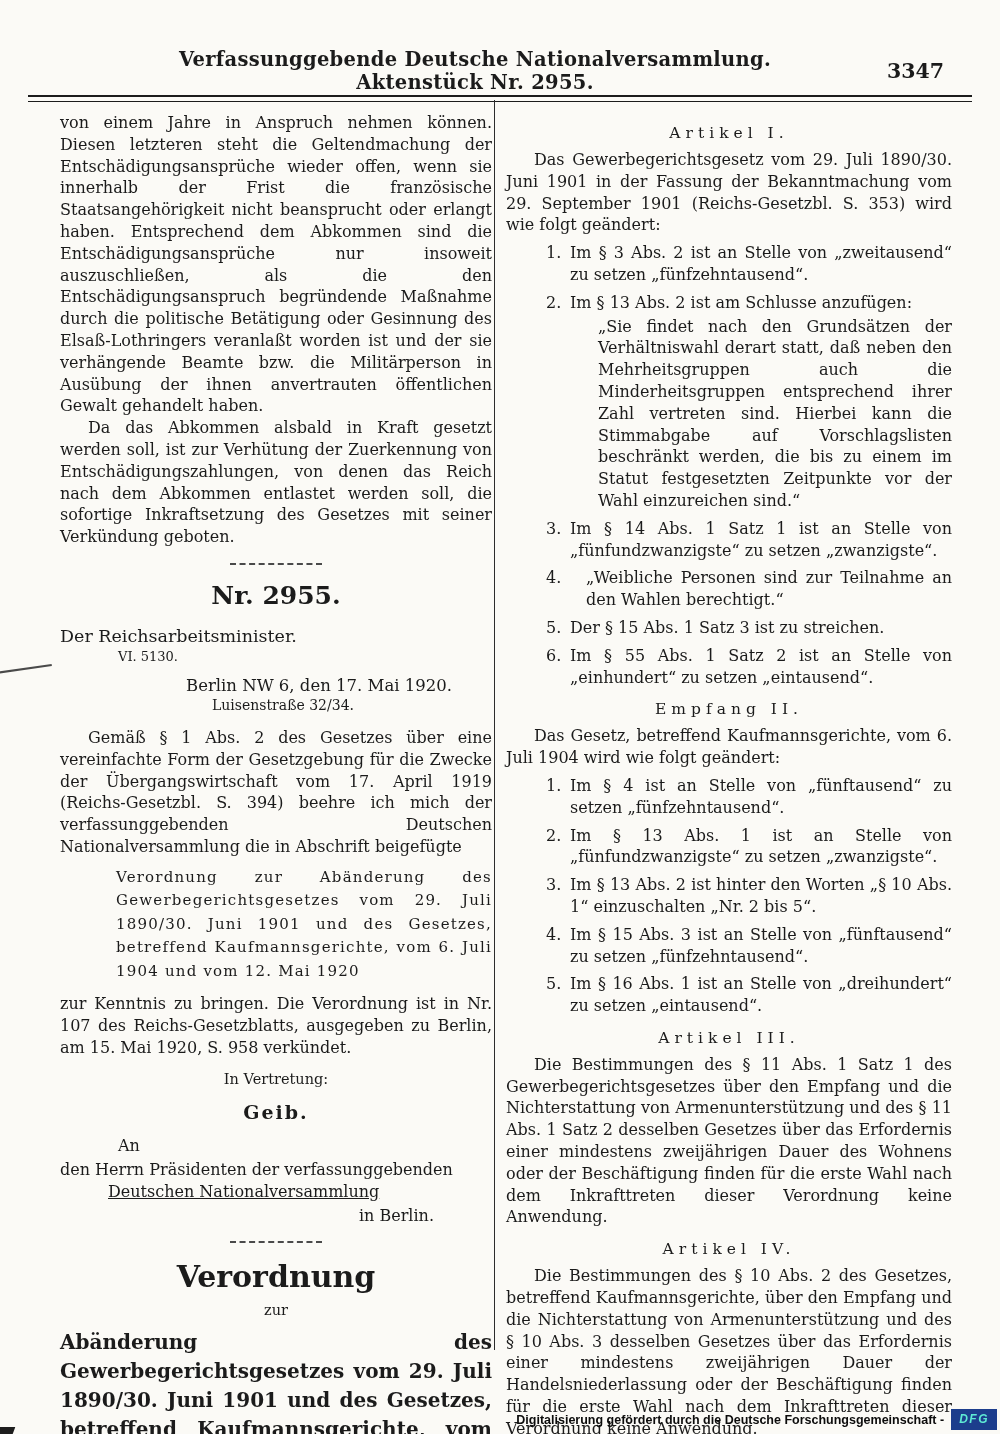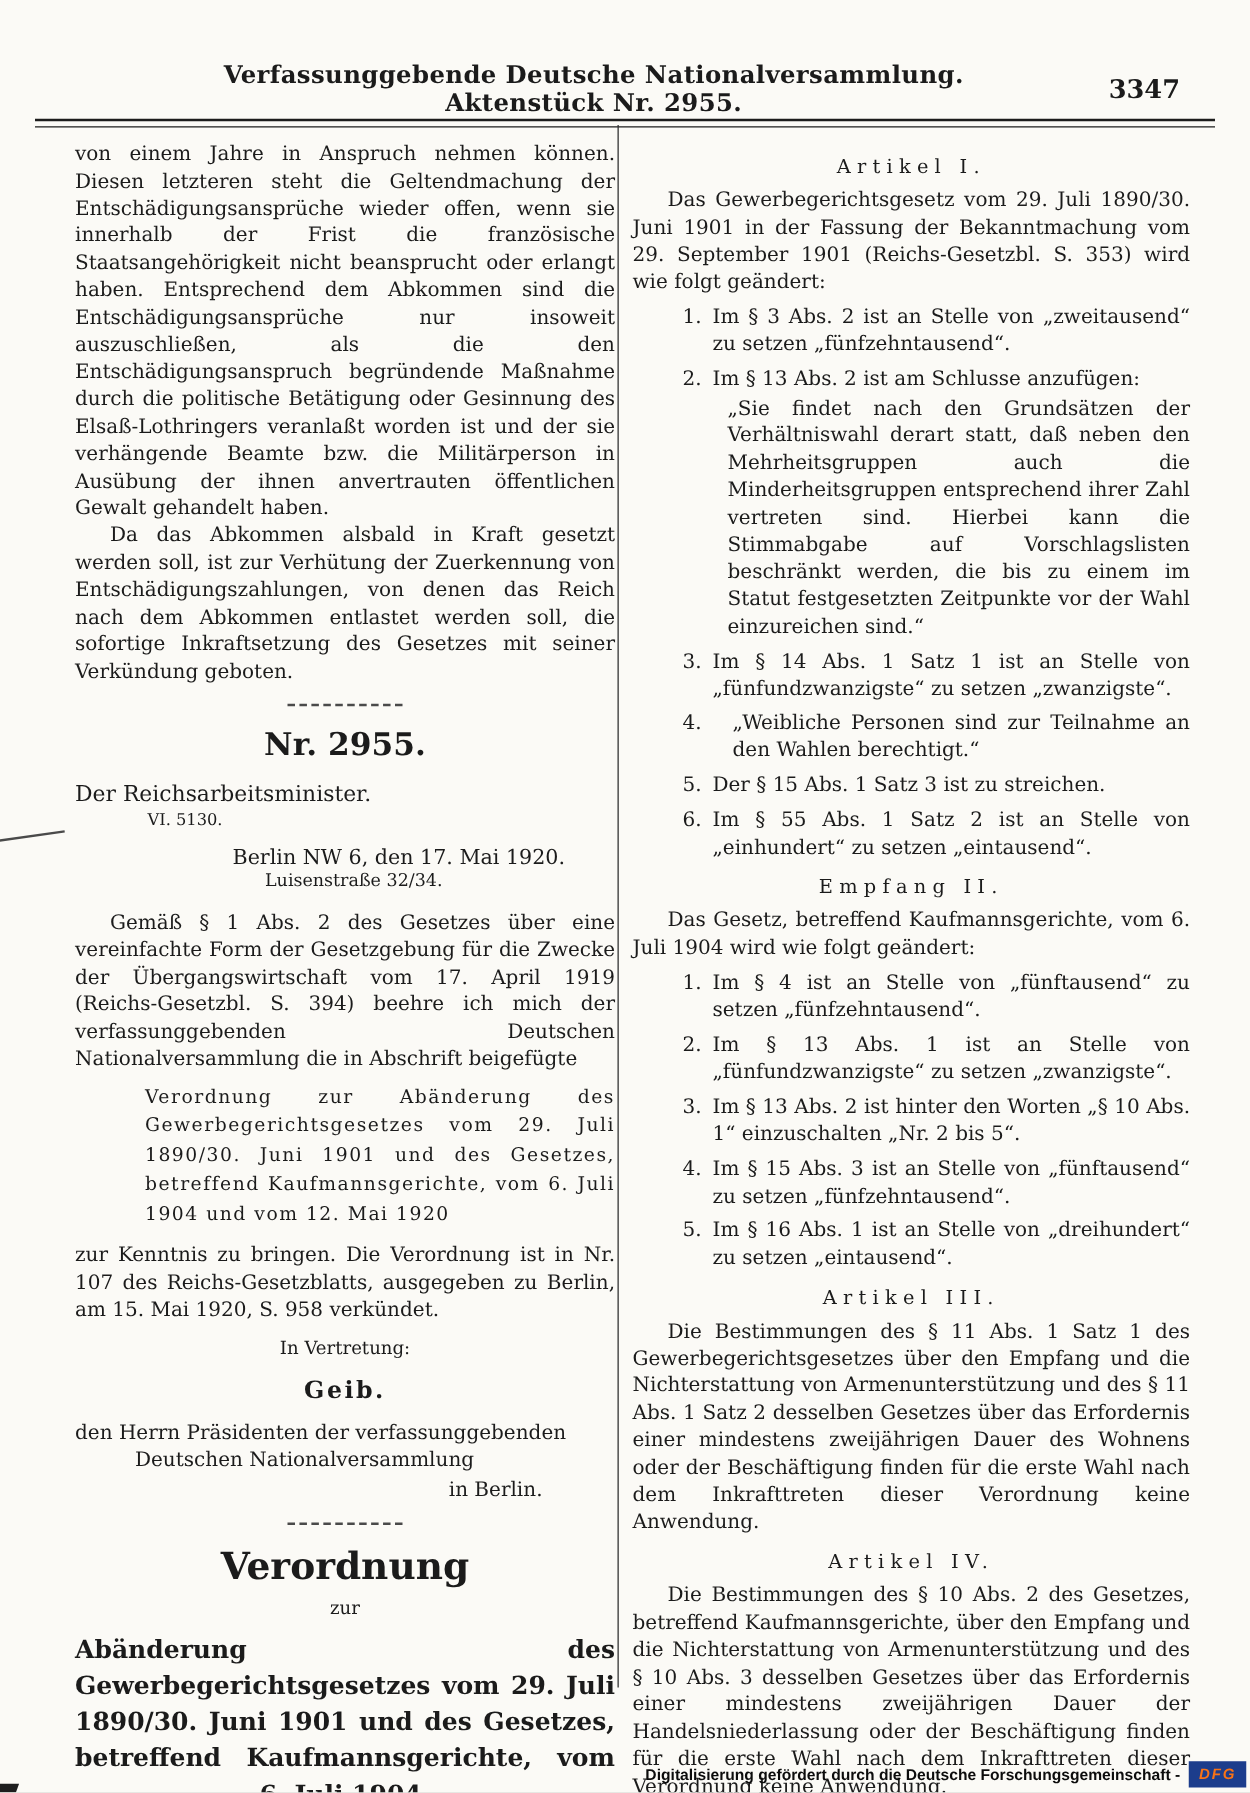--- a/index.html
+++ b/index.html
@@ -23,43 +23,43 @@
   .minister{font-size:17.5px;font-weight:normal;margin:0;}
   .file-ref{padding-left:58px;font-size:13px;margin:3px 0 12px;}
   .date-line{padding-left:126px;font-size:16.5px;margin:0;}
   .address{padding-left:152px;font-size:14px;margin:2px 0 14px;}
   .verordnung-ref{margin:8px 0 10px 56px;letter-spacing:1.2px;line-height:23.5px;
                   text-align:justify;font-size:15px;}
   .in-vertretung{text-align:center;font-size:14.5px;margin-top:12px;}
   .signature{text-align:center;font-size:19px;font-weight:bold;letter-spacing:2px;margin:4px 0 12px;}
   .an{padding-left:58px;margin:0;}
   .addressee-1{margin:2px 0 0;}
-  .addressee-2{padding-left:48px;margin:0;}
+  .addressee-2{padding-left:48px;margin:0;text-decoration:underline;}
   .addressee-city{text-align:right;padding-right:58px;margin:2px 0 0;}
   .decree-title{text-align:center;font-size:30px;font-weight:bold;margin:14px 0 8px;}
   .decree-zur{text-align:center;font-size:14.5px;margin:0 0 10px;}
   .decree-subject{font-size:20px;font-weight:bold;line-height:29px;text-align:justify;
                   text-align-last:center;margin:0;}
   
   .artikel-heading{text-align:center;font-size:15.5px;letter-spacing:5px;margin:12px 0 7px;}
   .intro{margin-bottom:6px;}
   .list-item{position:relative;padding-left:64px;margin-bottom:6px;font-size:16px;
              line-height:21.8px;text-align:justify;}
   .item-num{position:absolute;left:40px;}
-  .item-quote{margin-left:12px;margin-top:2px;}
+  .item-quote{margin-left:28px;margin-top:2px;}
   .item-quote.narrow{margin-left:16px;}
   
   .margin-mark{position:absolute;left:-4px;top:668px;width:56px;height:2px;background:#4a4a4a;
                transform:rotate(-8deg);}
   .corner-mark{position:absolute;left:0;bottom:0;width:18px;height:7px;background:#1e1e1e;
                transform:skewX(-20deg) translateX(-4px);}
   
   .footer{position:absolute;right:3px;bottom:4px;display:flex;align-items:center;gap:7px;
           font-family:"Liberation Sans",sans-serif;font-weight:bold;font-size:12.5px;color:#0c0c0c;}
-  .dfg-logo{background:#1c3d8c;color:#f97316;padding:3px 8px 4px;font-size:12px;
+  .dfg-logo{background:#1c3d8c;color:#5eead4;padding:3px 8px 4px;font-size:12px;
             letter-spacing:1.5px;font-style:italic;}
 </style>
 </head>
 <body>
 
 <div class="page">
 
   <div class="page-header">Verfassunggebende Deutsche Nationalversammlung.  Aktenstück Nr. 2955.</div>
   <div class="page-number">3347</div>
   <div class="rule-double"></div>
@@ -79,20 +79,21 @@
     <p class="date-line">Berlin NW 6, den 17. Mai 1920.</p>
     <p class="address">Luisenstraße 32/34.</p>
 
     <p class="body-text indent">Gemäß § 1 Abs. 2 des Gesetzes über eine vereinfachte Form der Gesetzgebung für die Zwecke der Übergangswirtschaft vom 17. April 1919 (Reichs-Gesetzbl. S. 394) beehre ich mich der verfassunggebenden Deutschen Nationalversammlung die in Abschrift beigefügte</p>
     <p class="verordnung-ref">Verordnung zur Abänderung des Gewerbegerichtsgesetzes vom 29. Juli 1890/30. Juni 1901 und des Gesetzes, betreffend Kaufmannsgerichte, vom 6. Juli 1904 und vom 12. Mai 1920</p>
     <p class="body-text">zur Kenntnis zu bringen. Die Verordnung ist in Nr. 107 des Reichs-Gesetzblatts, ausgegeben zu Berlin, am 15. Mai 1920, S. 958 verkündet.</p>
 
     <p class="in-vertretung">In Vertretung:</p>
     <p class="signature">Geib.</p>
 
+    <p class="body-text an">An</p>
     <p class="body-text addressee-1">den Herrn Präsidenten der verfassunggebenden</p>
     <p class="body-text addressee-2">Deutschen Nationalversammlung</p>
     <p class="body-text addressee-city">in Berlin.</p>
 
     <div class="divider-dashes"></div>
 
     <div class="decree-title">Verordnung</div>
     <div class="decree-zur">zur</div>
     <div class="decree-subject">Abänderung des Gewerbegerichtsgesetzes vom 29. Juli 1890/30. Juni 1901 und des Gesetzes, betreffend Kaufmannsgerichte, vom 6. Juli 1904.</div>
 

